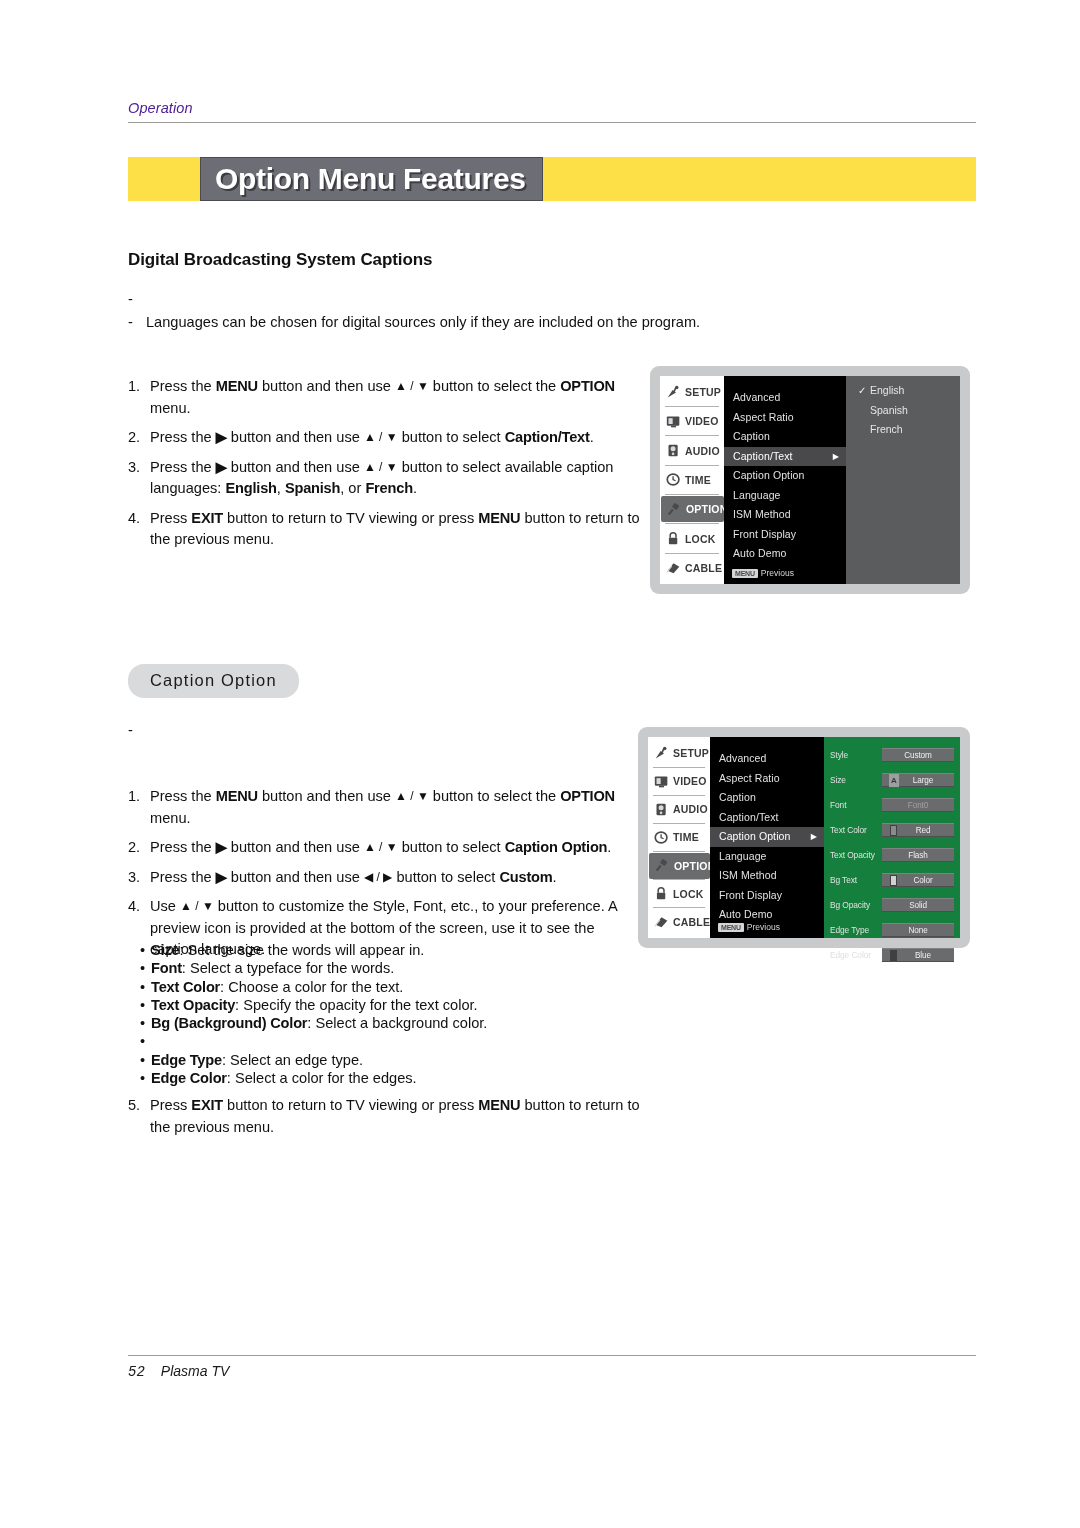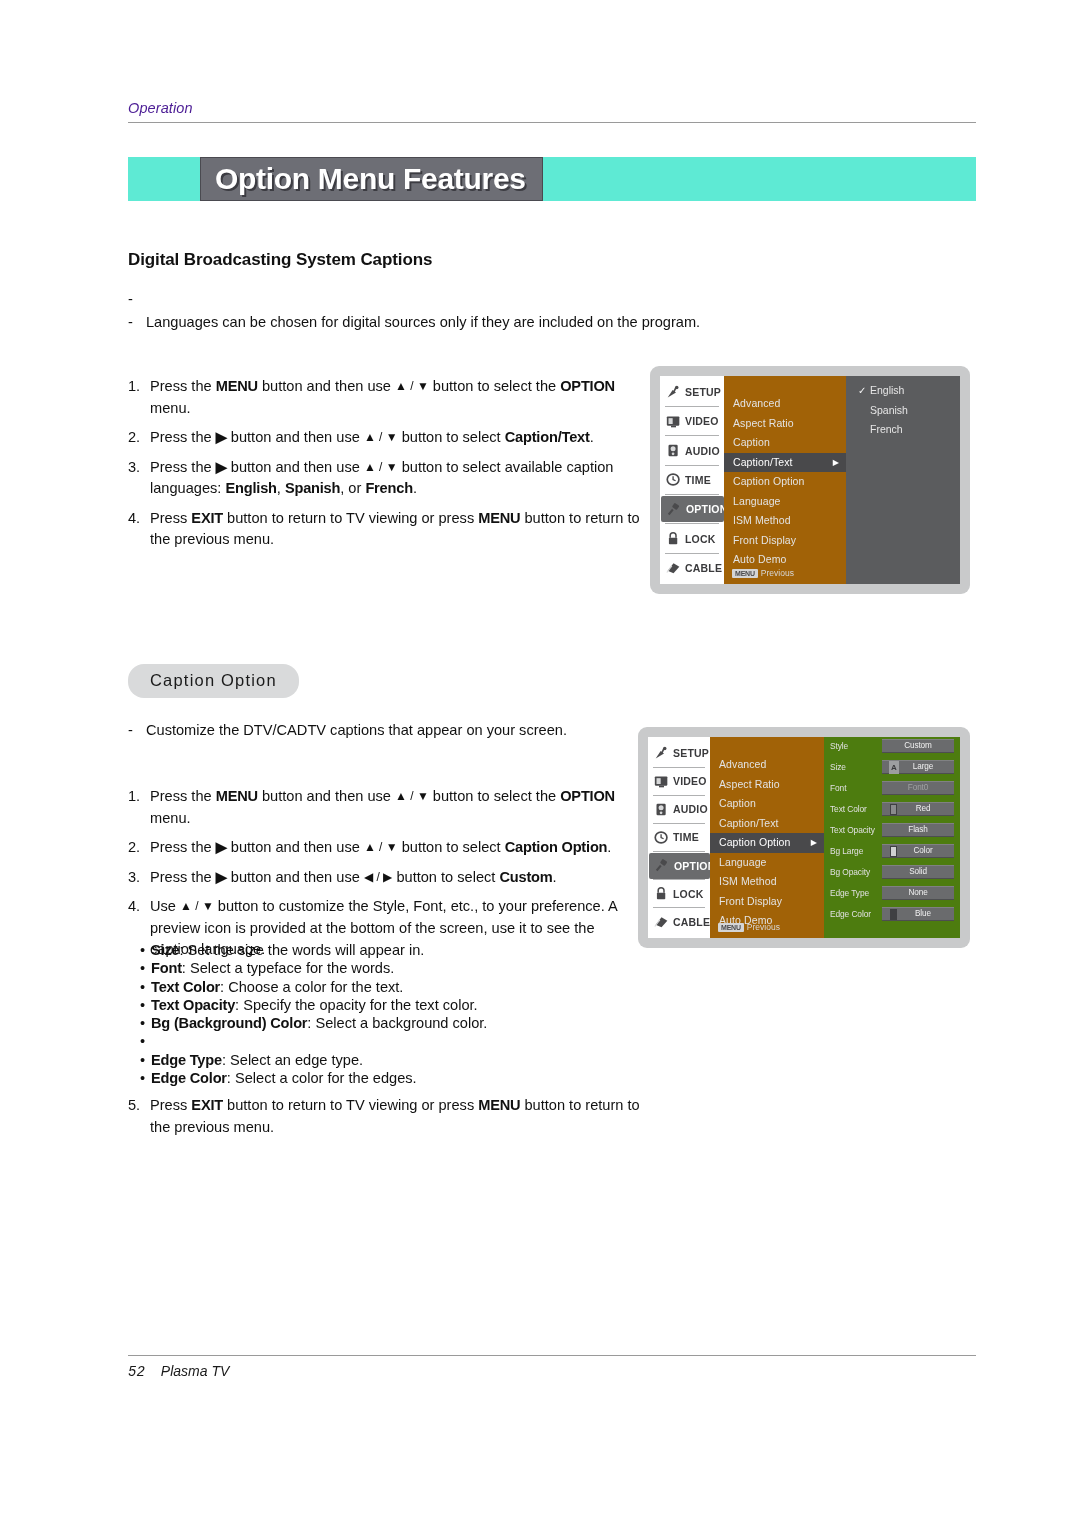--- a/index.html
+++ b/index.html
@@ -35,21 +35,21 @@
     width: 848px;
   }
 
   
   .title-band {
     position: absolute;
     left: 128px;
     top: 157px;
     width: 848px;
     height: 44px;
-    background: #5eead4;
+    background: #fde047;
   }
   .title-box {
     position: absolute;
     left: 72px;
     top: 0px;
     height: 44px;
     background: #6d6e75;
     border: 1px solid #4a4a50;
     box-sizing: border-box;
     display: flex;
@@ -214,24 +214,24 @@
   }
   .side-icon {
     width: 17px; height: 15px;
     display: block;
     flex: 0 0 17px;
   }
 
   
   .osd-list {
     flex: 0 0 auto;
-    background: #a16207;
+    background: #000000;
     position: relative;
     box-sizing: border-box;
-    padding-top: 18px;
+    padding-top: 12px;
   }
   #osd-1 .osd-list { width: 122px; }
   #osd-2 .osd-list { width: 114px; }
   .list-item {
     height: 19.5px;
     line-height: 19.5px;
     padding-left: 9px;
     font-size: 10.5px;
     color: #e3e3e3;
     letter-spacing: .1px;
@@ -291,26 +291,26 @@
     position: absolute;
     left: 12px;
     top: 0;
     font-size: 10px;
     color: #f2f2f2;
   }
 
   
   .osd-settings {
     flex: 1 1 auto;
-    background: #4d7c0f;
-    box-sizing: border-box;
-    padding: 0 6px 5px 6px;
+    background: #15803d;
+    box-sizing: border-box;
+    padding: 11px 6px 5px 6px;
     display: flex;
     flex-direction: column;
-    gap: 4px;
+    gap: 11px;
   }
   .setting-row {
     display: flex;
     align-items: center;
     height: 17px;
   }
   .setting-label {
     flex: 0 0 52px;
     font-size: 8.4px;
     color: #e0e0e0;
@@ -518,21 +518,20 @@
         <div class="sub-item"><span>French</span></div>
       </div>
   </div>
 </div>
 
 <div class="pill-heading">Caption Option</div>
 
 <div class="dash-list" id="dash-capopt">
     <div class="dash-row">
       <span class="dash-mark">-</span>
-      <span>Customize the DTV/CADTV captions that appear on your screen.</span>
     </div>
   </div>
 
 <div class="num-list" id="steps-capopt">
     <div class="num-row">
       <span class="num-mark">1.</span>
       <span class="num-body">Press the <b class="bser">MENU</b> button and then use <span class="arrow">▲ / ▼</span> button to select the <b class="bser">OPTION</b> menu.</span>
     </div>
     <div class="num-row">
       <span class="num-mark">2.</span>
@@ -707,21 +706,21 @@
             <span class="setting-value">Red</span>
           </span>
         </div>
         <div class="setting-row">
           <span class="setting-label">Text Opacity</span>
           <span class="setting-ctrl">
             <span class="setting-value">Flash</span>
           </span>
         </div>
         <div class="setting-row">
-          <span class="setting-label">Bg Large</span>
+          <span class="setting-label">Bg Text</span>
           <span class="setting-ctrl has-swatch">
             <span class="swatch" style="background:#d0d1d2"></span>
             <span class="setting-value">Color</span>
           </span>
         </div>
         <div class="setting-row">
           <span class="setting-label">Bg Opacity</span>
           <span class="setting-ctrl">
             <span class="setting-value">Solid</span>
           </span>

